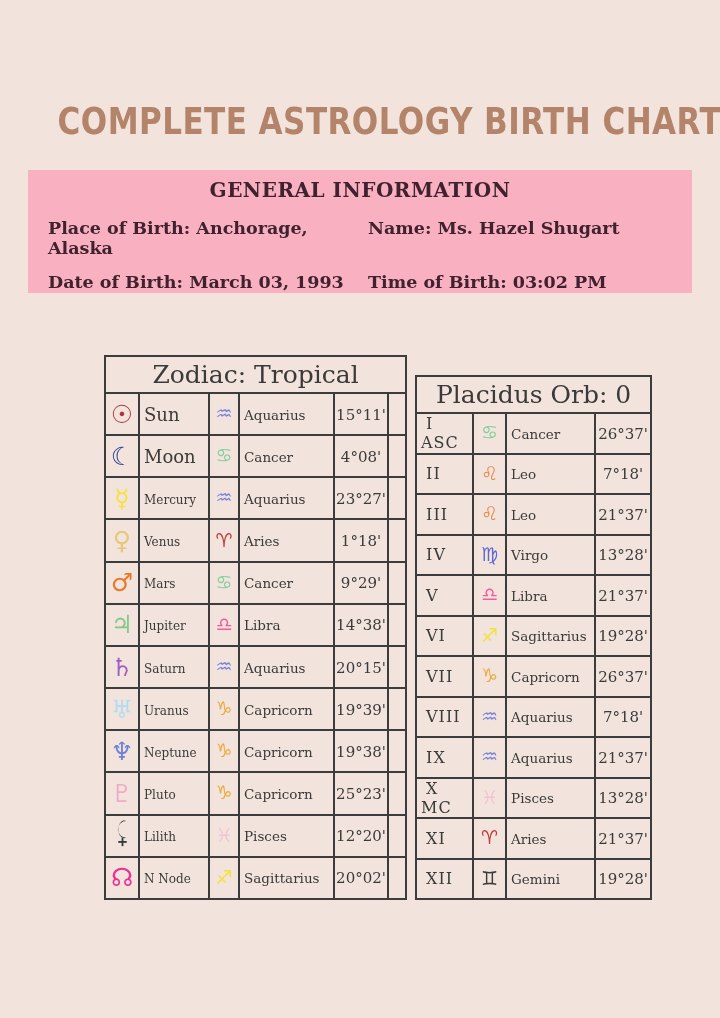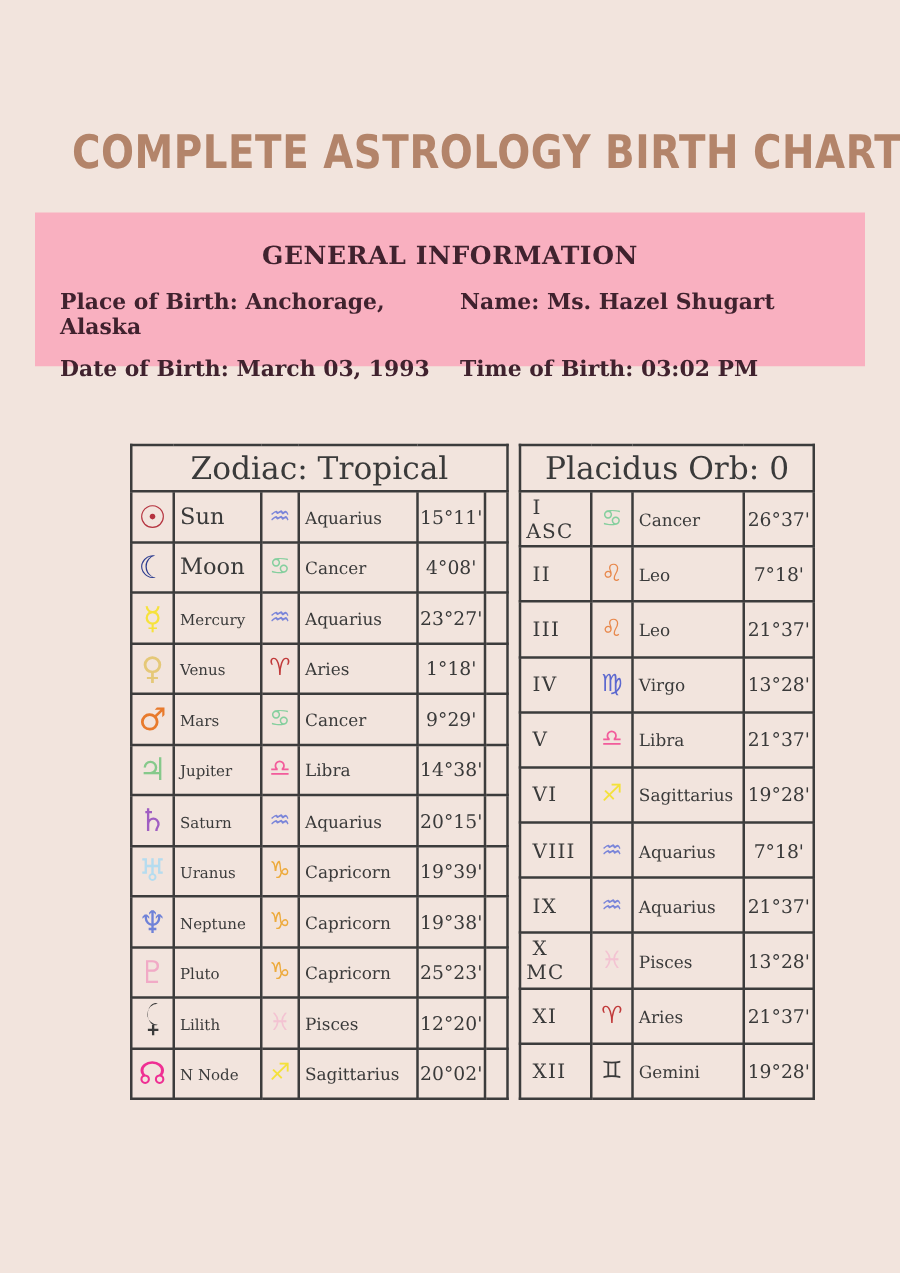--- a/index.html
+++ b/index.html
@@ -32,21 +32,21 @@
     white-space:nowrap;
   }
   .info-box{
     position:absolute;
     left:28px;top:170px;width:664px;height:123px;
     background:var(--pink);
     color:var(--ink-dark);
   }
   .info-heading{
     text-align:center;
-    padding-top:22px;
+    padding-top:8px;
     font-size:20px;
     font-weight:bold;
     letter-spacing:0.5px;
   }
   .info-grid{
     display:grid;
     grid-template-columns:320px 1fr;
     row-gap:14px;
     padding:0 20px;
     margin-top:16px;
@@ -58,21 +58,21 @@
     left:104px;top:355px;
     display:flex;
     gap:8px;
     justify-content:flex-end;
   }
   table{border-collapse:collapse;table-layout:fixed;}
   th,td{border:2px solid var(--line);padding:0;vertical-align:middle;}
   th{height:37px;font-weight:normal;font-size:25px;}
   tbody tr{height:40.5px;}
   .t-zodiac{width:301px;}
-  .t-houses{width:235px;}
+  .t-houses{width:235px;margin-top:20px;}
   .c-center{text-align:center;}
   .c-left{text-align:left;padding-left:4px;}
   .planet-glyph{
     font-family:"DejaVu Sans", sans-serif;
     font-size:25px;line-height:1;
     display:inline-block;
   }
   .planet-glyph svg{display:block;margin:0 auto;}
   .sign-glyph{
     font-family:"DejaVu Sans", sans-serif;
@@ -262,20 +262,26 @@
     <td class="c-left"><span class="sign-name">Libra</span></td>
     <td class="c-center"><span class="degrees">21°37'</span></td>
   </tr>
         <tr>
     <td class="c-left"><span class="house-label">VI</span></td>
     <td class="c-center"><span class="sign-glyph" style="color: rgb(244, 225, 59);">♐</span></td>
     <td class="c-left"><span class="sign-name">Sagittarius</span></td>
     <td class="c-center"><span class="degrees">19°28'</span></td>
   </tr>
         <tr>
+    <td class="c-left"><span class="house-label">VII</span></td>
+    <td class="c-center"><span class="sign-glyph" style="color: rgb(237, 170, 60);">♑</span></td>
+    <td class="c-left"><span class="sign-name">Capricorn</span></td>
+    <td class="c-center"><span class="degrees">26°37'</span></td>
+  </tr>
+        <tr>
     <td class="c-left"><span class="house-label">VIII</span></td>
     <td class="c-center"><span class="sign-glyph" style="color: rgb(122, 133, 217);">♒</span></td>
     <td class="c-left"><span class="sign-name">Aquarius</span></td>
     <td class="c-center"><span class="degrees">7°18'</span></td>
   </tr>
         <tr>
     <td class="c-left"><span class="house-label">IX</span></td>
     <td class="c-center"><span class="sign-glyph" style="color: rgb(122, 133, 217);">♒</span></td>
     <td class="c-left"><span class="sign-name">Aquarius</span></td>
     <td class="c-center"><span class="degrees">21°37'</span></td>

